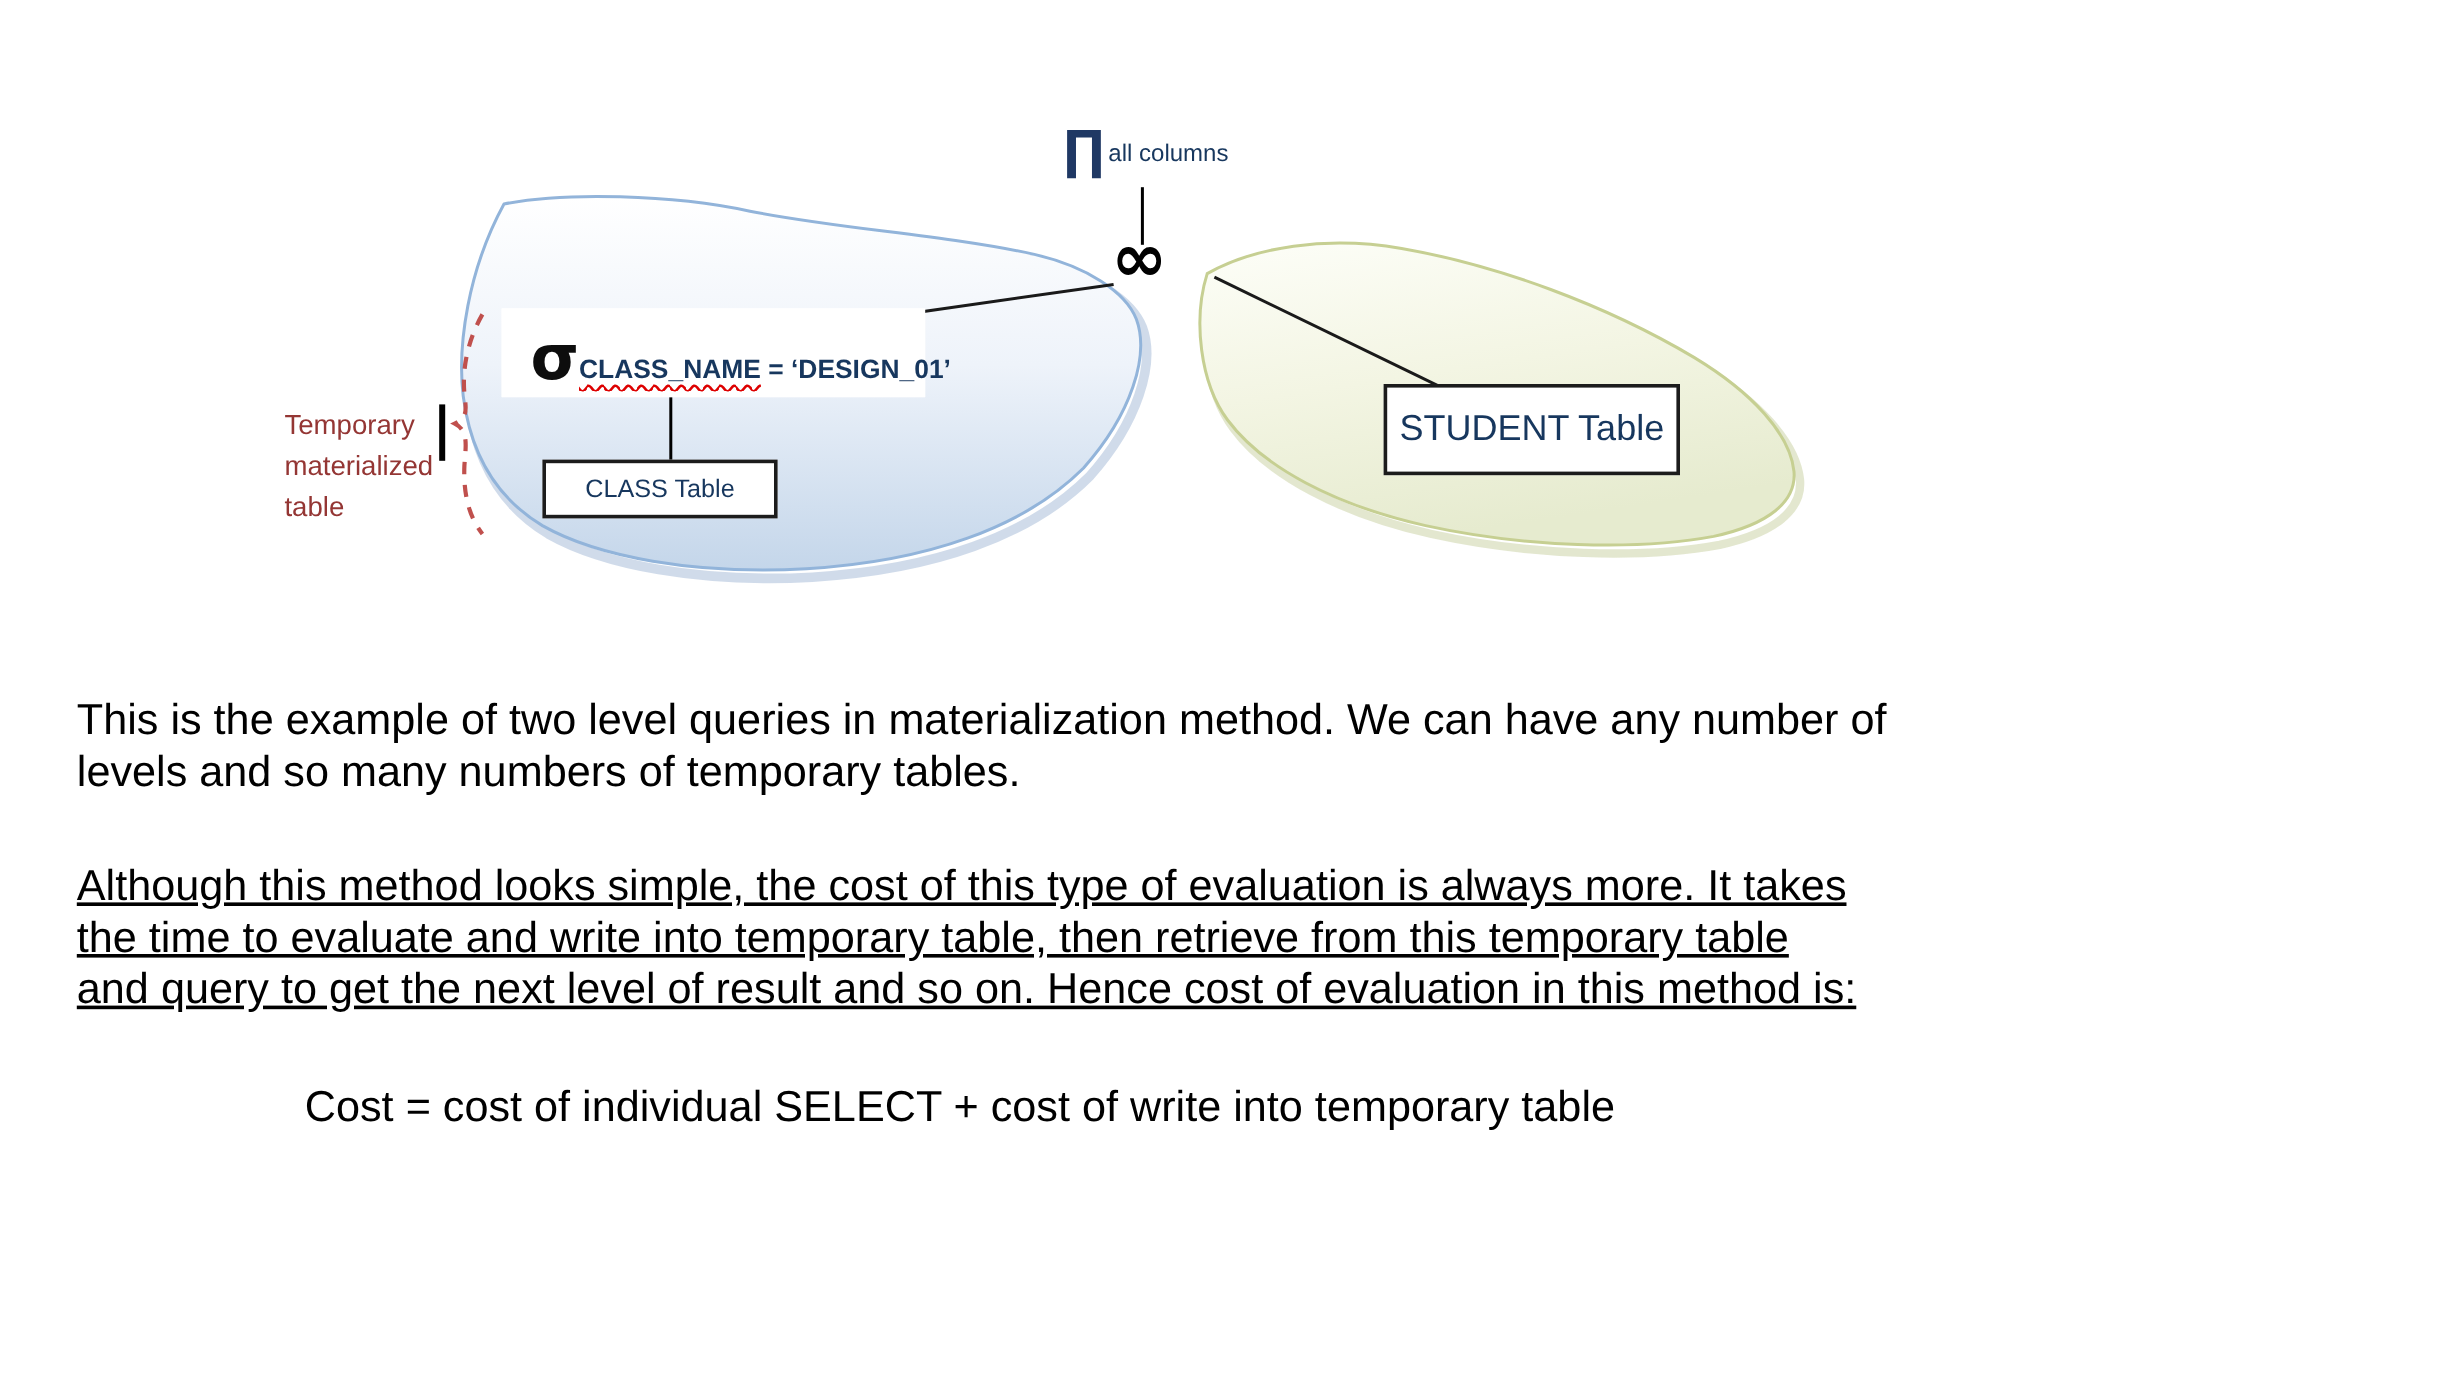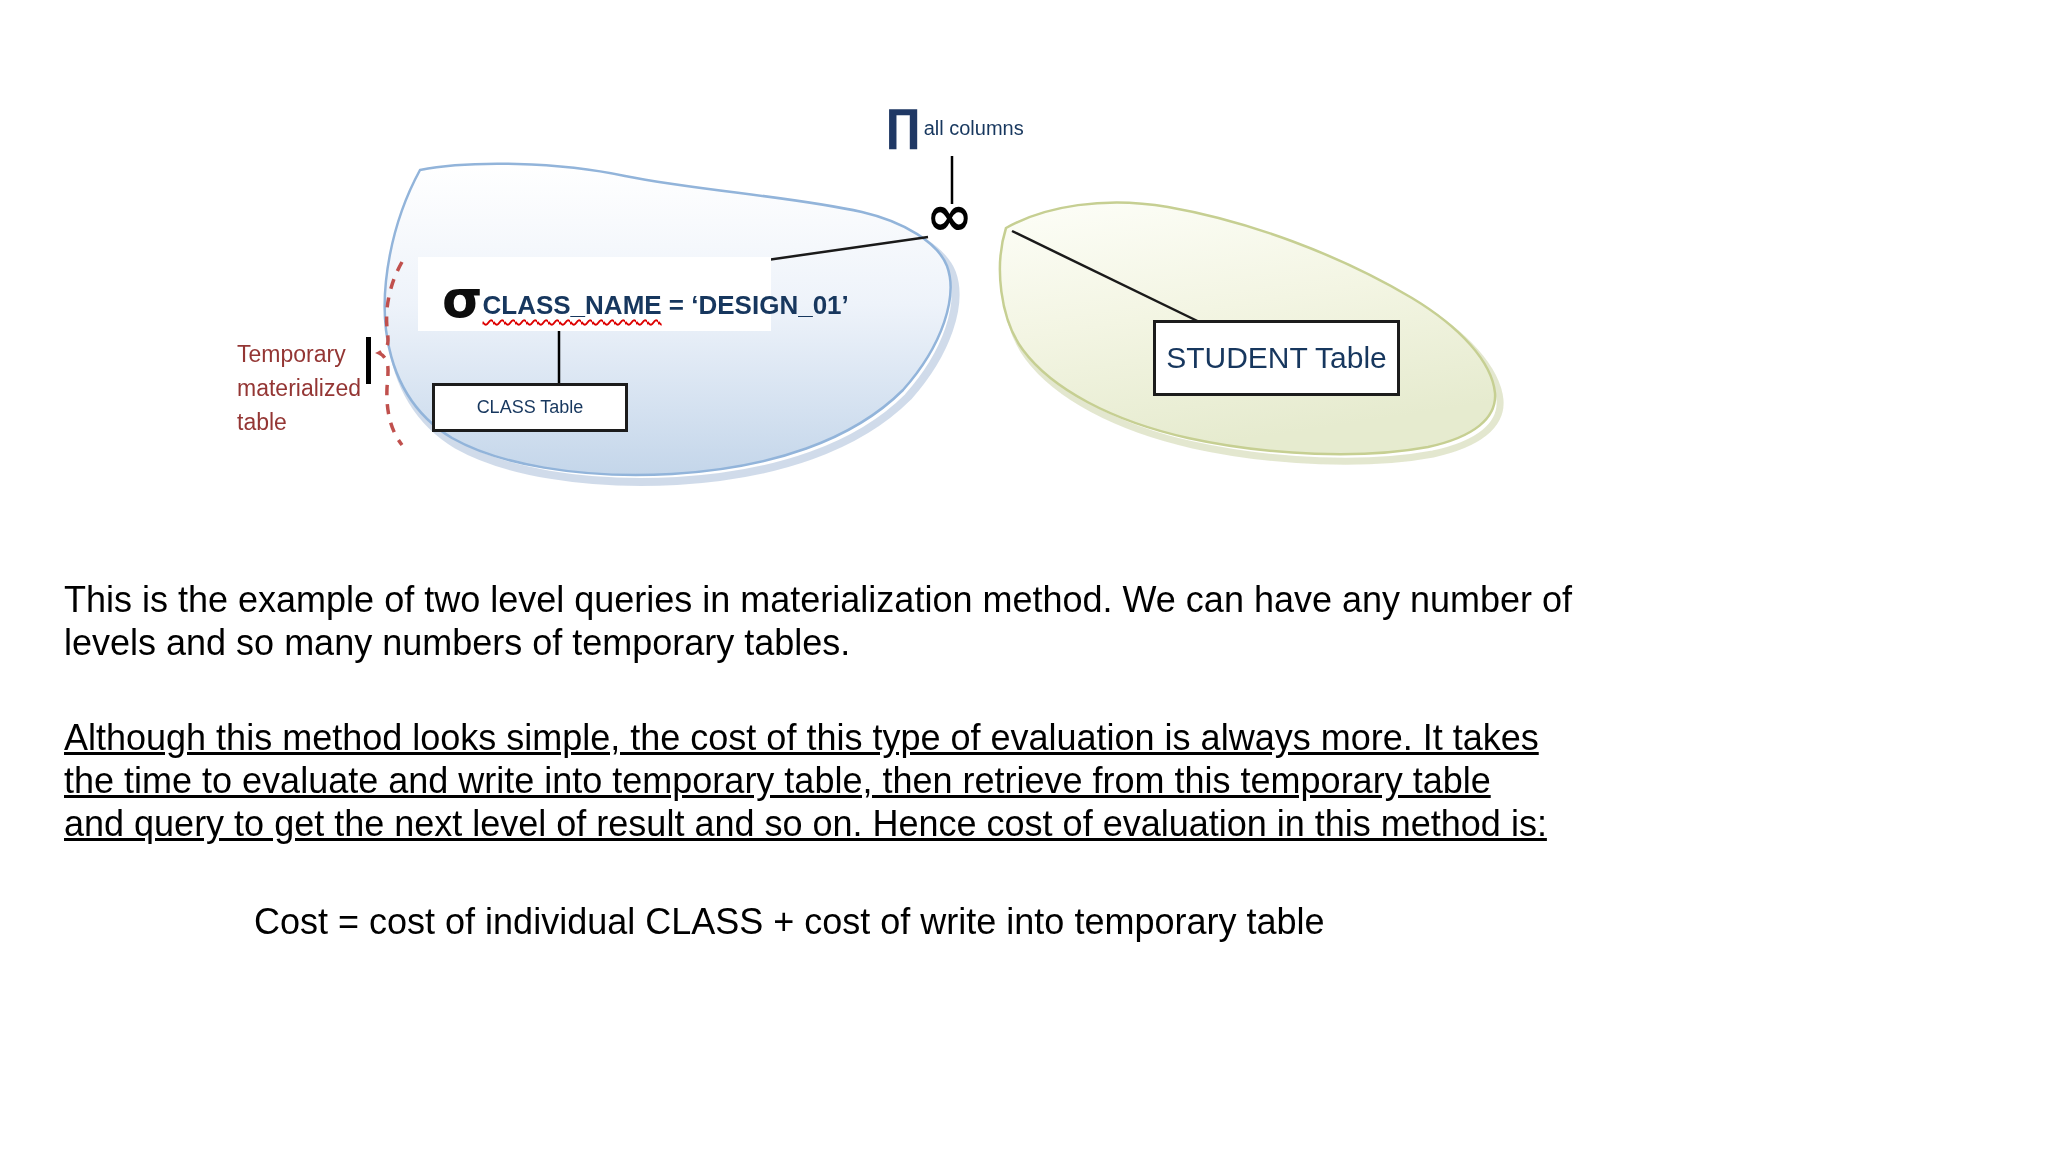--- a/index.html
+++ b/index.html
@@ -29,32 +29,32 @@
 
   
   .sigma-box {
     left:418px; top:257px; width:353px; height:74px; background:#ffffff;
     display:flex; align-items:flex-end; padding:0; box-sizing:border-box;
   }
   .sigma-symbol {
     font-family:"DejaVu Sans", sans-serif; font-size:52px; line-height:52px;
     font-weight:bold; color:#0d0d0d; margin-left:24px; margin-bottom:6px;
   }
-  .sigma-sub { font-size:26px; font-weight:bold; color:#17375e; margin-bottom:10px; white-space:pre; }
+  .sigma-sub { font-size:22px; font-weight:bold; color:#17375e; margin-bottom:10px; white-space:pre; }
   .predicate-field {
     text-decoration:underline wavy #dd0000; text-decoration-thickness:2px;
     text-underline-offset:5px;
   }
 
   
   .table-box {
     background:#ffffff; border:3px solid #1c1c1c; box-sizing:border-box;
     display:flex; align-items:center; justify-content:center; color:#17375e;
   }
-  .class-box { left:432px; top:383px; width:196px; height:49px; font-size:18px;text-align:right; }
+  .class-box { left:452px; top:383px; width:196px; height:49px; font-size:21px;text-align:right; }
   .student-box { left:1153px; top:320px; width:247px; height:76px; font-size:30px; }
 
   
   .temp-label {
     left:237px; top:337px; font-size:23px; line-height:34px; color:#943634;
     white-space:pre-line;
   }
 
   
   .body-text { position:absolute; left:64px; top:578px; width:1900px; color:#000; }
@@ -142,16 +142,16 @@
 materialized
 table</div>
   </div>
 
   <div class="body-text">
     <p class="p1">This is the example of two level queries in materialization method. We can have any number of
 levels and so many numbers of temporary tables.</p>
     <p class="p2">Although this method looks simple, the cost of this type of evaluation is always more. It takes
 the time to evaluate and write into temporary table, then retrieve from this temporary table
 and query to get the next level of result and so on. Hence cost of evaluation in this method is:</p>
-    <p class="cost">Cost = cost of individual CLASS + cost of write into temporary table</p>
+    <p class="cost">Cost = cost of individual SELECT + cost of write into temporary table</p>
   </div>
 
 </div>
 
 </body></html>

